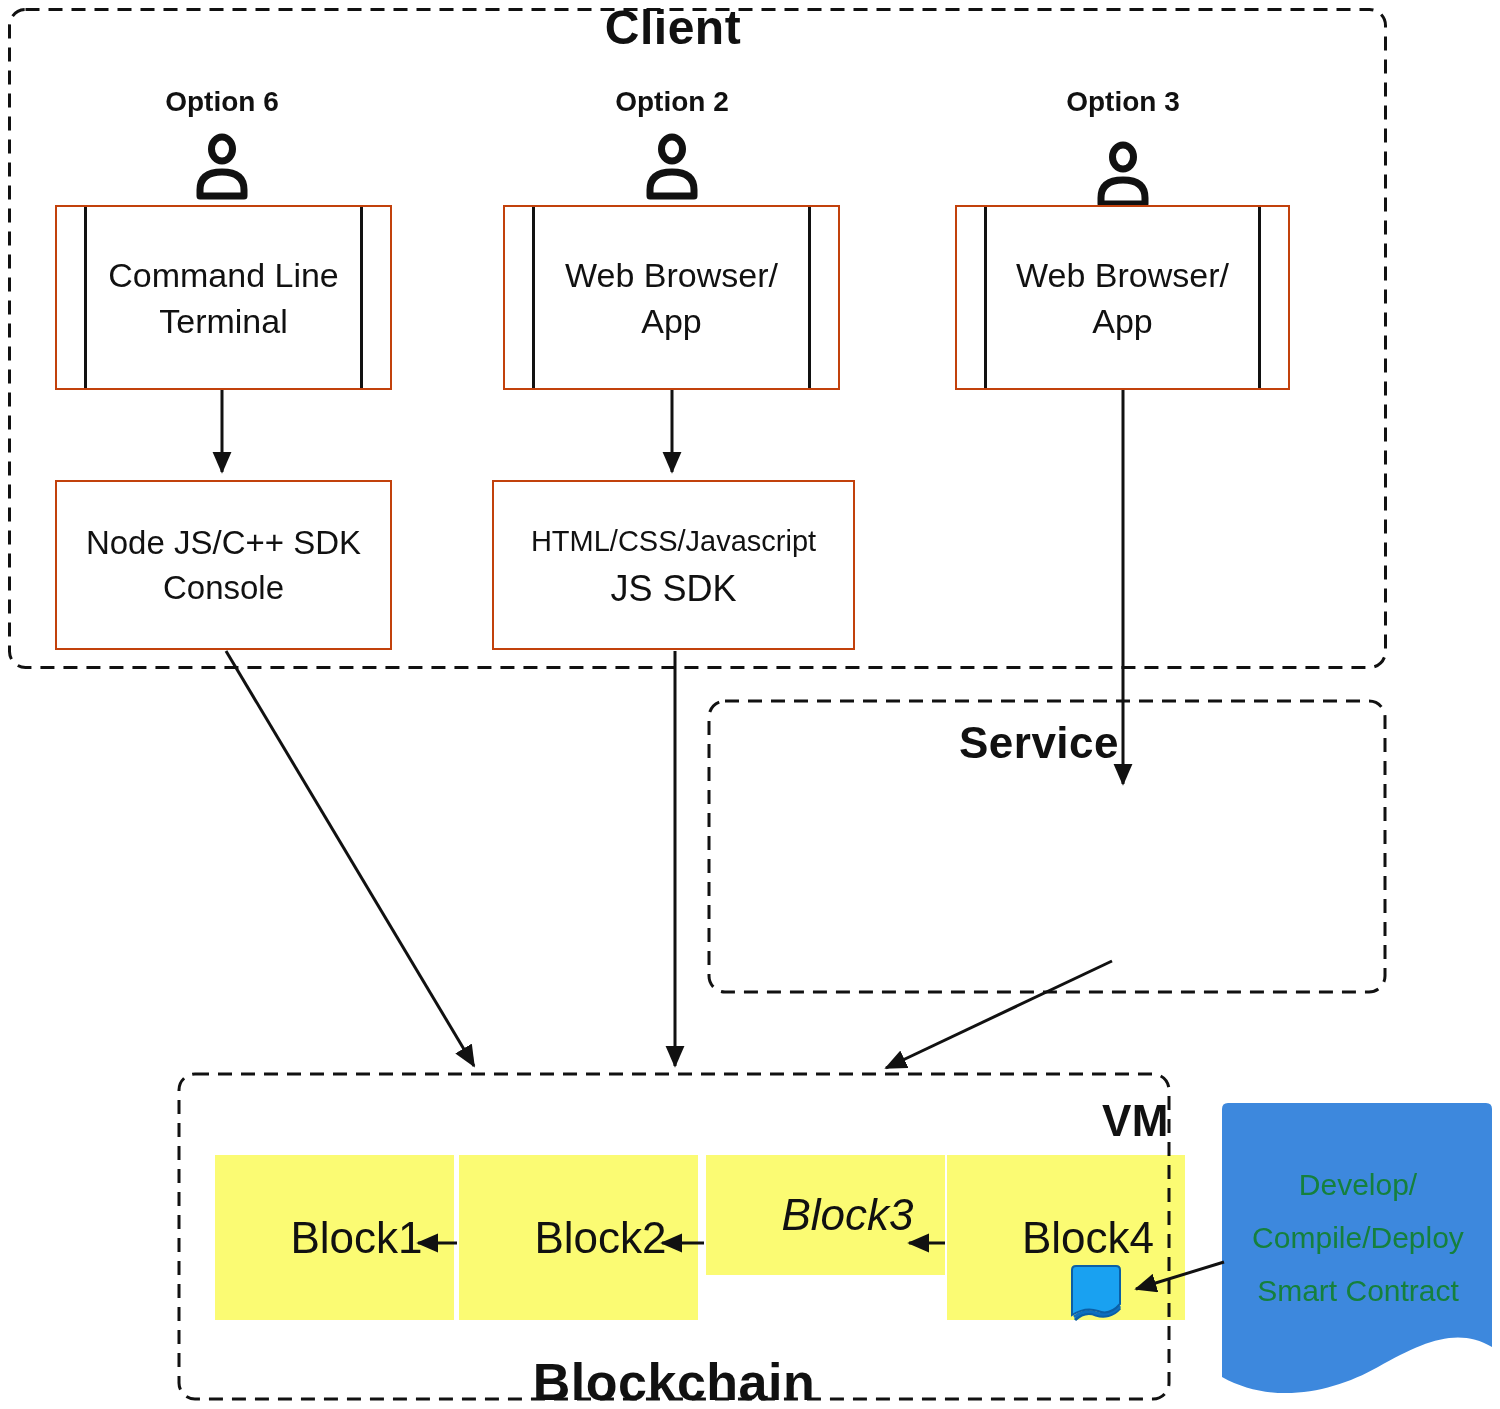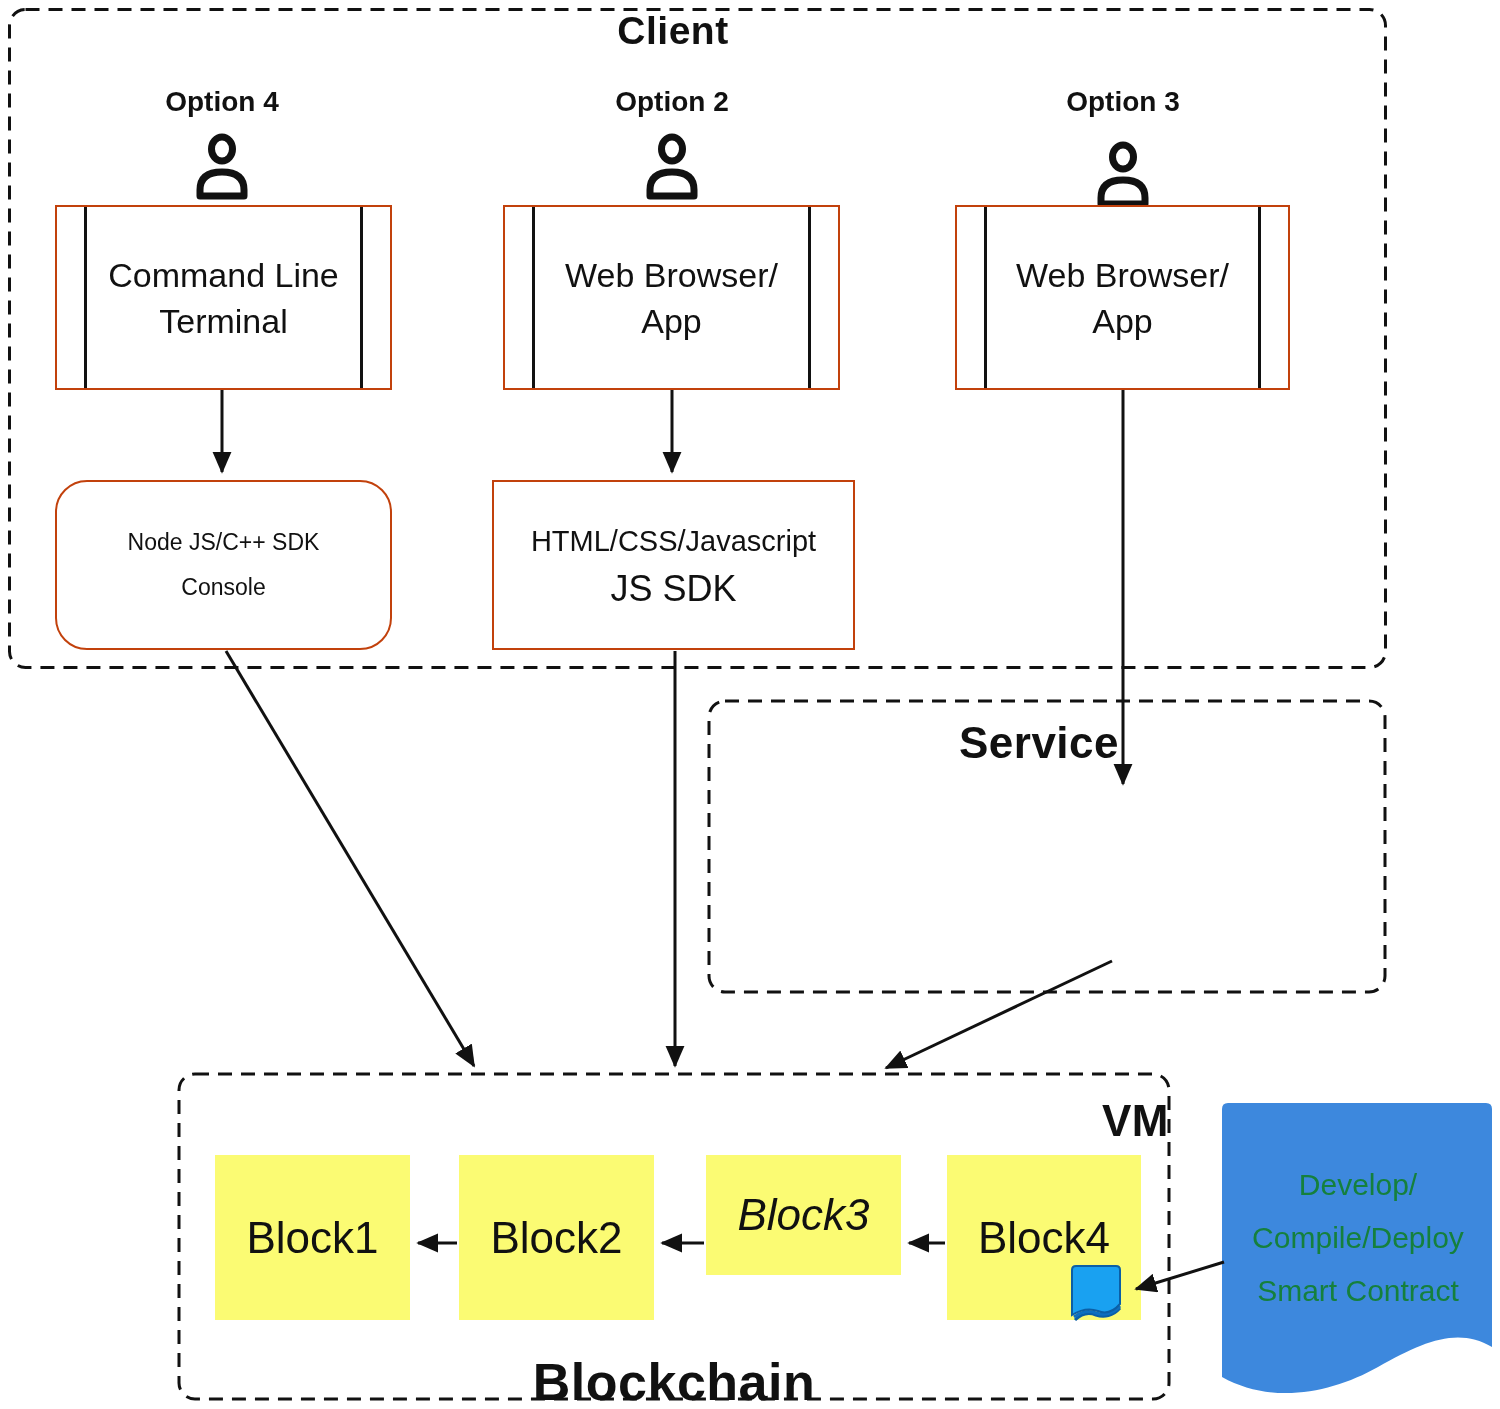--- a/index.html
+++ b/index.html
@@ -14,47 +14,47 @@
     position:absolute;border:2px solid #c2410c;background:#fff;
     display:flex;align-items:center;justify-content:center;
     text-align:center;white-space:pre-line;box-sizing:border-box;
   }
   .device{font-size:34px;line-height:46px;}
   .stripe{
     position:absolute;top:0;bottom:0;left:27px;right:27px;
     border-left:3px solid #111;border-right:3px solid #111;pointer-events:none;
   }
   .device span{position:relative;z-index:1;padding:0 36px;}
-  .sdkbox{font-size:23px;line-height:45px;border-radius:32px;}
+  .sdkbox{font-size:33px;line-height:45px;}
   .jssdk{font-size:36px;line-height:47px;}
   .jssdk span::first-line{font-size:29px;}
   .bluebox{
     position:absolute;background:#3d88dd;color:#fff;font-size:31px;
     display:flex;align-items:center;justify-content:center;text-align:center;
   }
   .block{
     position:absolute;background:#fbfb73;color:#111;font-size:44px;
-    display:flex;align-items:center;justify-content:center;text-align:center;
+    display:flex;align-items:center;justify-content:center;text-align:center;padding-left:44px;
   }
   .notetext{
     position:absolute;color:#15803d;font-size:30px;line-height:53px;
     text-align:center;white-space:pre-line;width:100%;
   }
   svg{display:block;}
   #connectors{position:absolute;left:0;top:0;z-index:5;pointer-events:none;}
   .layer{z-index:2;}
 </style>
 </head>
 <body>
 
 <div id="canvas">
 
-  <div class="abs layer ctitle" style="left:8px;top:9px;width:1330px;font-size:39px;">Client</div>
+  <div class="abs layer ctitle" style="left:8px;top:0;width:1330px;font-size:48px;">Client</div>
 
-  <div class="abs layer optlabel" style="left:92px;top:86px;width:260px;">Option 4</div>
+  <div class="abs layer optlabel" style="left:92px;top:86px;width:260px;">Option 6</div>
   <div class="abs layer optlabel" style="left:542px;top:86px;width:260px;">Option 2</div>
   <div class="abs layer optlabel" style="left:993px;top:86px;width:260px;">Option 3</div>
 
   <svg class="abs layer" style="left:190px;top:132px;" width="64" height="70" viewBox="0 0 64 70">
     <ellipse cx="32" cy="17" rx="10.5" ry="12" fill="none" stroke="#111" stroke-width="7"></ellipse>
     <path d="M10,64 L10,58 Q10,40 32,40 Q54,40 54,58 L54,64 Z" fill="none" stroke="#111" stroke-width="7" stroke-linejoin="round"></path>
   </svg>
   <svg class="abs layer" style="left:640px;top:132px;" width="64" height="70" viewBox="0 0 64 70">
     <ellipse cx="32" cy="17" rx="10.5" ry="12" fill="none" stroke="#111" stroke-width="7"></ellipse>
     <path d="M10,64 L10,58 Q10,40 32,40 Q54,40 54,58 L54,64 Z" fill="none" stroke="#111" stroke-width="7" stroke-linejoin="round"></path>

